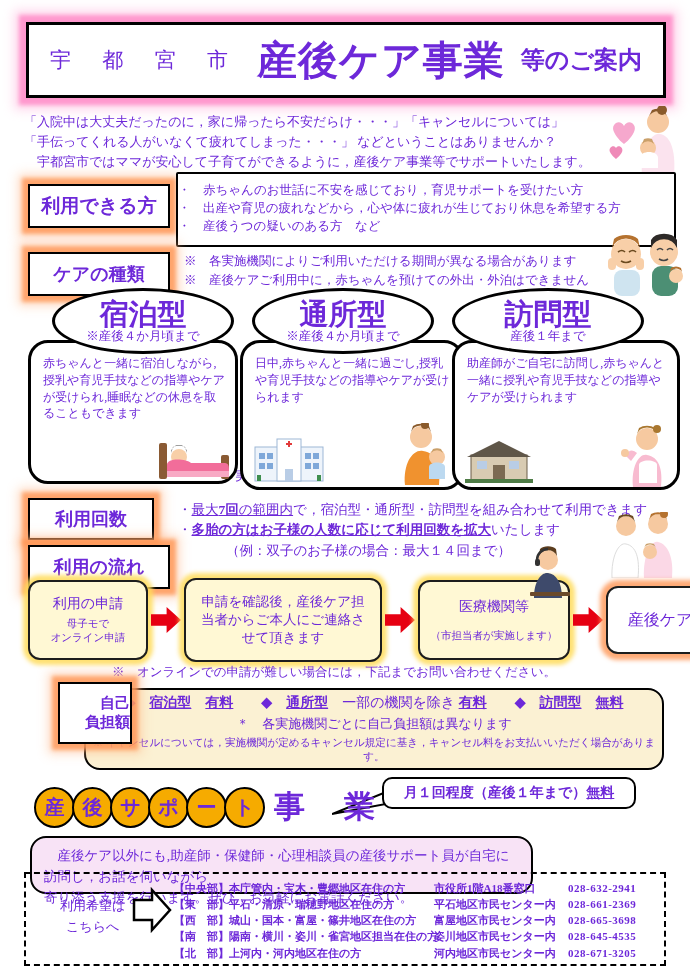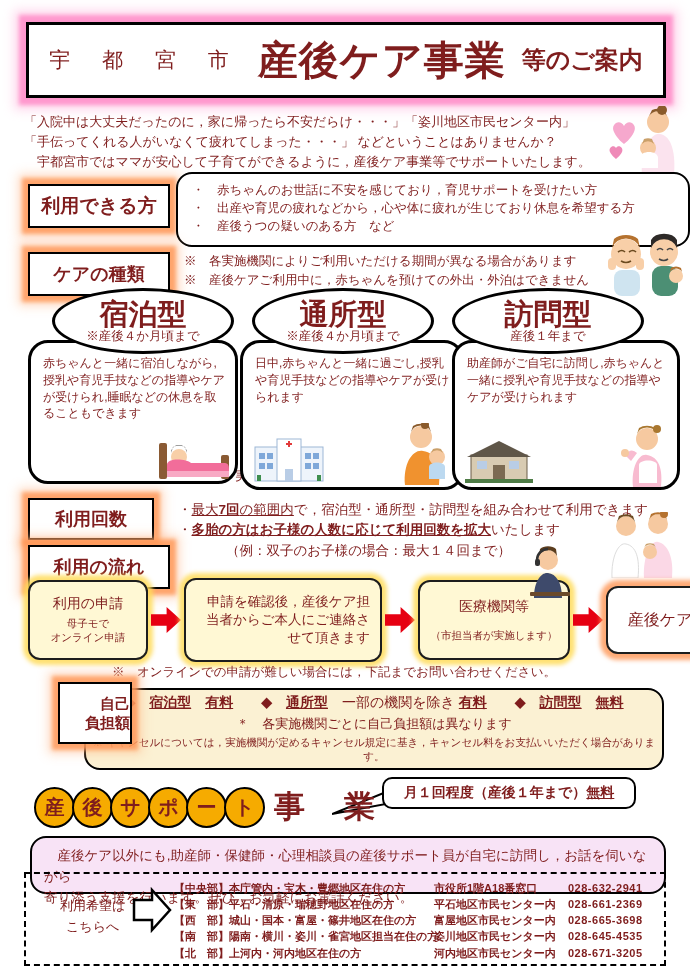--- a/index.html
+++ b/index.html
@@ -1,33 +1,33 @@
 <!DOCTYPE html>
 <html><head>
 <meta charset="utf-8">
 <style>
   html,body{margin:0;padding:0;background:#fff;}
   .page{position:relative;width:690px;height:976px;background:#fff;overflow:hidden;
-        font-family:Liberation Sans, sans-serif;color:#7f1d1d;}
+        font-family:Liberation Serif, serif;color:#6d28d9;}
   
   .header{position:absolute;left:26px;top:22px;width:634px;height:70px;background:#fff;
           border:3px solid #000;display:flex;align-items:center;justify-content:center;gap:16px;
           box-shadow:0 0 4px 7px rgba(255,130,195,.75),0 0 10px 12px rgba(255,170,215,.45);}
   .h-city{font-size:21px;letter-spacing:.62em;font-weight:500;white-space:nowrap;}
   .h-title{font-size:40px;font-weight:900;letter-spacing:1px;white-space:nowrap;}
   .h-sub{font-size:24px;font-weight:900;white-space:nowrap;}
   
   .intro{position:absolute;left:24px;top:112px;width:590px;font-size:13px;line-height:1.55;}
   
   .label-box{position:absolute;background:#fff;border:2.5px solid #000;display:flex;flex-direction:column;
              align-items:center;justify-content:center;font-weight:bold;text-align:center;
              box-shadow:0 0 4px 6px rgba(255,150,85,.8),0 0 10px 10px rgba(255,185,135,.45);}
   
   .eligible-bubble{position:absolute;left:176px;top:172px;width:486px;height:64px;border:2.5px solid #000;
-                   border-radius:16px;background:#fff;padding:7px 10px 0 14px;font-size:12.5px;line-height:1.45;}
+                   border-radius:2px;background:#fff;padding:7px 10px 0 0;font-size:12.5px;line-height:1.45;}
   
   .care-notes{position:absolute;left:184px;top:252px;width:430px;font-size:12.5px;line-height:1.5;}
   
   .etype{position:absolute;border:3px solid #000;border-radius:50%;background:#fff;z-index:3;
          display:flex;flex-direction:column;align-items:center;justify-content:center;line-height:1.05;}
   .etype .t{font-size:29px;font-weight:900;}
   .etype .p{font-size:12.5px;}
   .card{position:absolute;border:3px solid #000;border-radius:20px;background:#fff;z-index:2;
         padding:12px 10px 20px 12px;font-size:12px;line-height:1.4;}
   .card svg{position:absolute;}
@@ -56,21 +56,21 @@
   
   .support-row{position:absolute;left:34px;top:786px;display:flex;align-items:center;z-index:2;}
   .sp-circle{width:37px;height:37px;border-radius:50%;background:#f6ab00;border:2.5px solid #000;
              display:flex;align-items:center;justify-content:center;font-size:20px;font-weight:900;
              margin-right:-3px;flex:none;}
   .sp-suffix{font-size:31px;font-weight:900;letter-spacing:4px;margin-left:12px;}
   .support-bubble{position:absolute;left:382px;top:777px;width:250px;height:28px;border:2.5px solid #000;
                   border-radius:10px;background:#fff;display:flex;align-items:center;justify-content:center;
                   font-size:14px;font-weight:900;white-space:nowrap;z-index:2;}
   .bubble-tail{position:absolute;left:332px;top:790px;z-index:1;}
-  .support-desc{position:absolute;left:30px;top:836px;width:636px;height:58px;background:#f8e3f6;
+  .support-desc{position:absolute;left:30px;top:836px;width:503px;height:58px;background:#f8e3f6;
                 border:2px solid #000;border-radius:16px;font-size:13.5px;line-height:1.55;
                 padding:8px 12px;box-sizing:border-box;}
   
   .contact-box{position:absolute;left:24px;top:872px;width:642px;height:94px;border:2.5px dashed #000;box-sizing:border-box;}
   .contact-label{position:absolute;left:34px;top:22px;font-size:13px;text-align:center;line-height:1.6;}
   .contact-arrow{position:absolute;left:106px;top:12px;}
   .contact-rows{position:absolute;left:148px;top:6px;width:486px;font-size:11px;font-weight:600;}
   .c-row{display:grid;grid-template-columns:258px 132px 92px;column-gap:2px;line-height:1.47;white-space:nowrap;}
   .c-phone{letter-spacing:.5px;}
 </style>
@@ -79,21 +79,21 @@
 
 <div class="page">
 
   <div class="header">
     <span class="h-city">宇 都 宮 市</span>
     <span class="h-title">産後ケア事業</span>
     <span class="h-sub">等のご案内</span>
   </div>
 
   <div class="intro">
-    <div>「入院中は大丈夫だったのに，家に帰ったら不安だらけ・・・」「姿川地区市民センター内」</div>
+    <div>「入院中は大丈夫だったのに，家に帰ったら不安だらけ・・・」「キャンセルについては」</div>
     <div>「手伝ってくれる人がいなくて疲れてしまった・・・」 などということはありませんか？</div>
     <div>　宇都宮市ではママが安心して子育てができるように，産後ケア事業等でサポートいたします。</div>
   </div>
 
   <svg style="position:absolute;left:606px;top:106px;" width="76" height="72" viewBox="0 0 76 72">
     <path d="M8 26 C4 18 14 12 18 20 C22 12 32 18 28 26 C25 33 18 38 18 38 C18 38 11 33 8 26Z" fill="#f6a8cd"></path>
     <path d="M4 46 C2 41 8 38 10 42 C12 38 18 41 16 46 C14 50 10 53 10 53 C10 53 6 50 4 46Z" fill="#ef8ab8"></path>
     <circle cx="52" cy="16" r="11" fill="#f6c9a0"></circle>
     <path d="M43 10 a11 11 0 0 1 18 0 l-3 -6 a12 8 0 0 0 -12 0 Z" fill="#8a5a2b"></path>
     <circle cx="56" cy="4" r="5" fill="#8a5a2b"></circle>
@@ -240,21 +240,21 @@
   <div class="label-box" style="left:28px;top:545px;width:138px;height:40px;font-size:18px;">
     <span>利用の流れ</span>
   </div>
   <div class="flow-row">
     <div class="flow-box" style="width:116px;height:76px;">
       <span style="font-size:14px;">利用の申請</span>
       <span style="font-size:10.5px;margin-top:4px;">母子モで</span>
       <span style="font-size:10.5px;">オンライン申請</span>
     </div>
     <div class="red-arrow"></div>
-    <div class="flow-box" style="width:198px;height:84px;font-size:13.5px;padding:4px 10px;box-sizing:border-box;text-align:right;">
+    <div class="flow-box" style="width:198px;height:84px;font-size:13.5px;padding:4px 10px;box-sizing:border-box;text-align:center;">
       <span>申請を確認後，産後ケア担当者からご本人にご連絡させて頂きます</span>
     </div>
     <div class="red-arrow"></div>
     <div class="flow-box" style="width:148px;height:76px;gap:8px;">
       <svg style="position:absolute;top:-36px;right:-4px;" width="48" height="54" viewBox="0 0 48 54">
         <circle cx="24" cy="14" r="10" fill="#f6c9a0"></circle>
         <path d="M15 10 a10 10 0 0 1 18 0 l-1 -7 a10 7 0 0 0 -16 0 Z" fill="#5b3d1e"></path>
         <path d="M13 14 a11 11 0 0 1 11 -11" stroke="#333" stroke-width="2.5" fill="none"></path>
         <rect x="11" y="13" width="5" height="7" rx="2" fill="#333"></rect>
         <path d="M10 52 C10 34 18 26 24 27 C32 28 38 36 38 52 Z" fill="#3e4a6b"></path>

